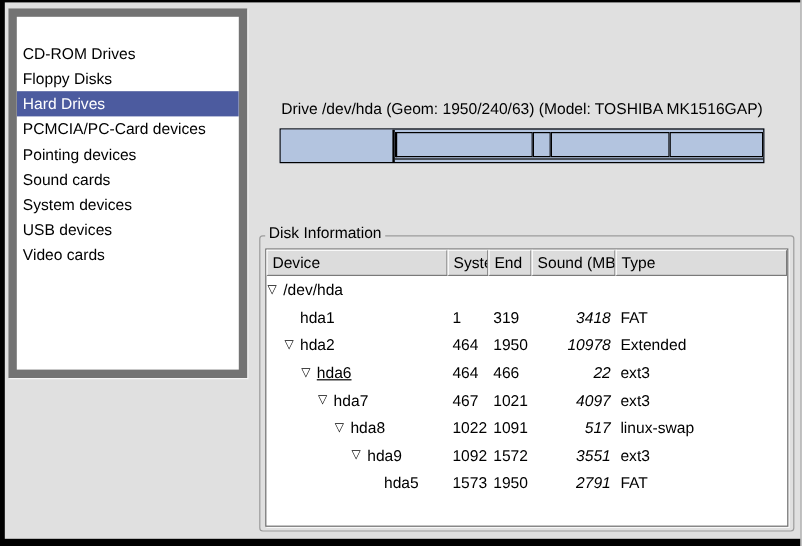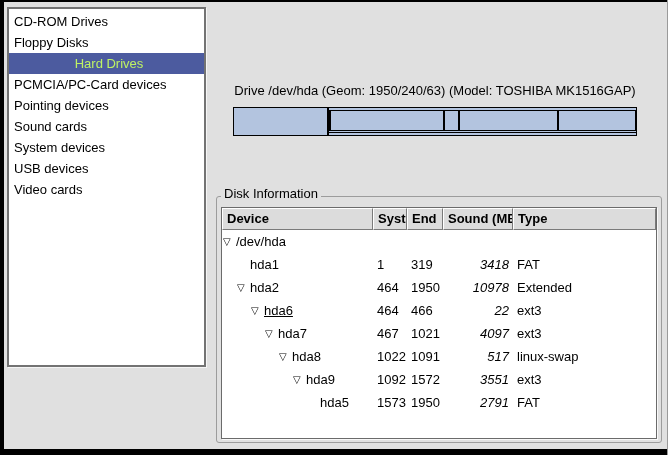--- a/index.html
+++ b/index.html
@@ -12,29 +12,29 @@
     background: var(--winbg, #e0e0e0); overflow:hidden;
   }
   
   .b-top    { position:absolute; left:0; top:0; right:0; height:2px; background:#000; }
   .b-left   { position:absolute; left:0; top:0; bottom:0; width:4px; background:#000; }
   .b-bottom { position:absolute; left:0; bottom:0; right:0; height:6px; background:#000; }
   .b-right  { position:absolute; right:0; top:0; bottom:0; width:5px; background:#fff; border-left:1px solid #9a9a9a; }
 
   
   .sidebar {
-    position:absolute; left:7px; top:7px; width:199px; height:360px;
-    background:#fff; border:2px solid #737373;
-    box-shadow: 1px 1px 0 #f5f5f5; padding-top:2px; overflow:hidden;
+    position:absolute; left:7px; top:7px; width:199px; height:308px;
+    background:#fff; border:7px solid #737373;
+    box-shadow: 1px 1px 0 #f5f5f5; padding-top:20px; overflow:hidden;
   }
   .list-item {
     height:21px; line-height:21px; padding-left:5px; white-space:nowrap;
     cursor:default;
   }
-  .list-item.selected { background: var(--sel, #4c5b9f); color:#bef264;text-align:center; }
+  .list-item.selected { background: var(--sel, #4c5b9f); color:#ffffff; }
 
   
   .drive-title {
     position:absolute; left:233px; top:83px; width:404px; height:17px;
     text-align:center; white-space:nowrap;
   }
   .partition-bar {
     position:absolute; left:233px; top:107px; width:404px; height:29px;
     border:1px solid #000; background: var(--pfill, #b3c4df);
   }
@@ -65,21 +65,20 @@
     background:#fff; border:1px solid #6b6b6b; box-shadow:1px 1px 0 #f8f8f8;
     overflow:hidden;
   }
   .thead, .trow { display:grid; grid-template-columns:151px 34px 36px 70px 1fr; }
   .hcell {
     background: var(--hdrbg, #dcdcdc); height:22px; line-height:20px;
     padding:0 4px; white-space:nowrap; overflow:hidden;
     border-top:1px solid #fff; border-left:1px solid #fff;
     border-right:1px solid #7a7a7a; border-bottom:1px solid #7a7a7a;
     cursor:default;
-    font-weight:bold;
   }
   .trow { height:23px; line-height:23px; cursor:default; }
   .tcell { white-space:nowrap; overflow:hidden; padding:0 4px; }
   .tcell.num { padding:0 4px; }
   .tcell.size { text-align:right;font-style:italic; }
   .device-flex { display:flex; align-items:center; padding:0; }
   .indent { display:inline-block; height:1px; }
   .expander {
     display:inline-block; width:14px; font-size:10px; line-height:23px;
     text-align:left; padding-left:1px;

